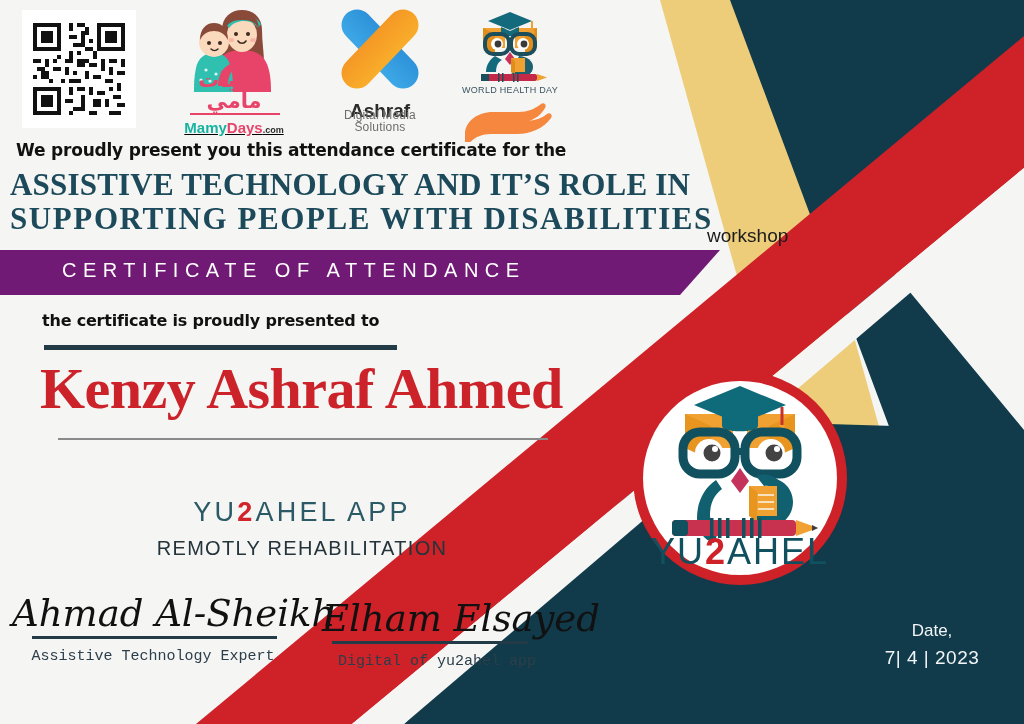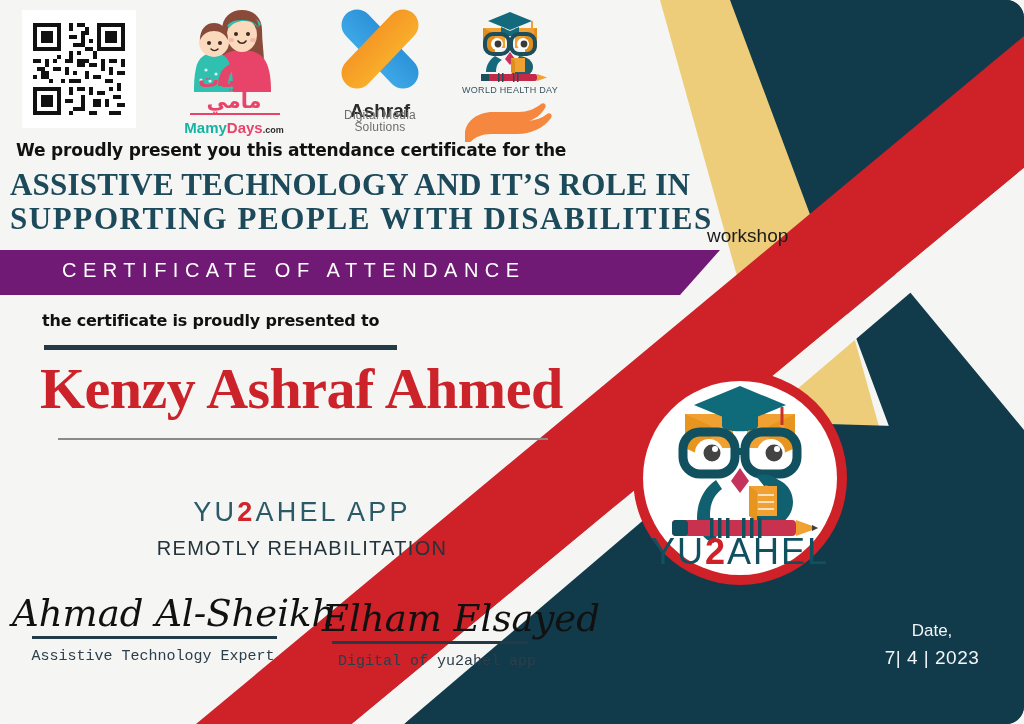--- a/index.html
+++ b/index.html
@@ -7,21 +7,20 @@
     width:1024px;height:724px;
     background:#f5f5f4;
     font-family:"Liberation Sans", sans-serif;
     overflow:hidden;
   }
   .cert{
     position:relative;
     width:1024px;height:724px;
     background:#f5f5f4;
     overflow:hidden;
-    border-radius:18px;
   }
   
   .bg{position:absolute;inset:0;overflow:hidden;}
   .bg svg{display:block;width:1024px;height:724px;}
 
   
   .logos{
     position:absolute;left:0;top:0;width:620px;height:140px;
   }
   .logo-box{position:absolute;}
@@ -35,21 +34,21 @@
   .mamy{left:168px;top:8px;width:132px;height:128px;}
   .mamy .arabic{
     position:absolute;left:0;bottom:24px;width:132px;text-align:center;
     font-family:"DejaVu Sans", sans-serif;
     font-size:21px;font-weight:700;color:#e8446a;letter-spacing:0;
     direction:rtl;line-height:1;
   }
   .mamy .arabic-rule{position:absolute;left:22px;bottom:21px;width:90px;height:2px;background:#e8446a;}
   .mamy .mamydays{
     position:absolute;left:0;bottom:1px;width:132px;text-align:center;
-    font-size:15px;font-weight:700;line-height:1;
+    font-size:15px;font-weight:700;line-height:1;text-decoration:underline;
   }
   .mamy .m1{color:#16b3a0;}
   .mamy .m2{color:#e8446a;}
   .mamy .m3{color:#2b2b2b;font-size:9px;font-weight:700;}
 
   
   .xmot{left:332px;top:8px;width:96px;height:128px;}
   .xmot .xname{
     position:absolute;left:0;bottom:16px;width:96px;text-align:center;
     font-size:19px;font-weight:700;color:#2a2a2a;line-height:1;

